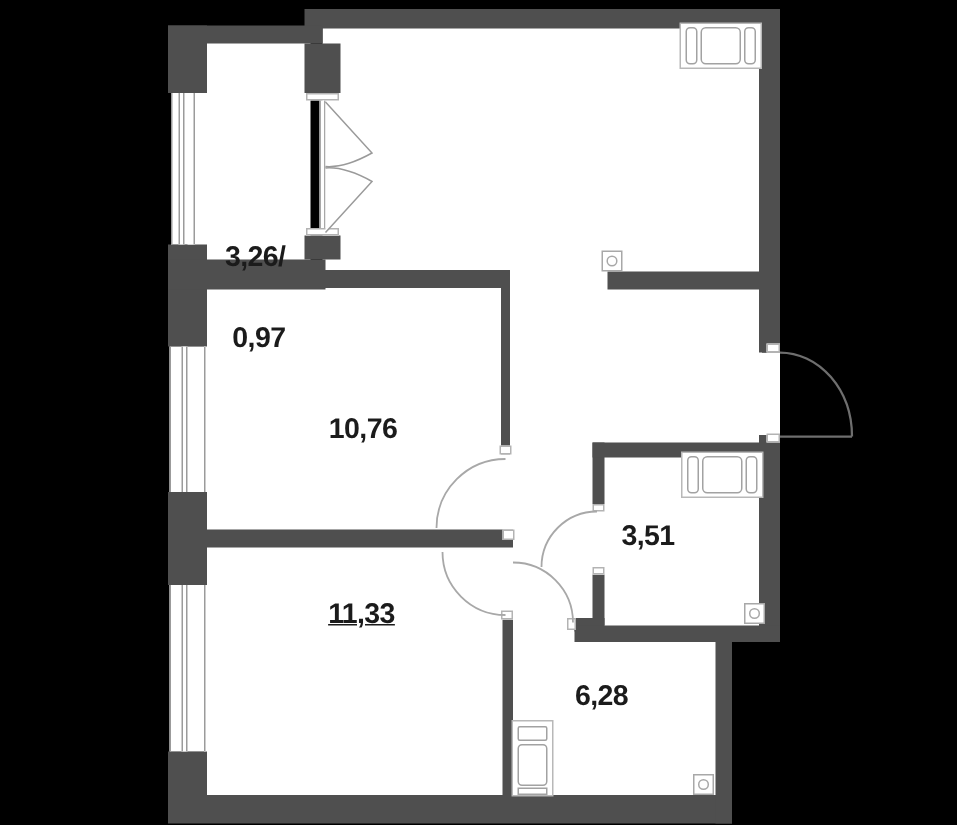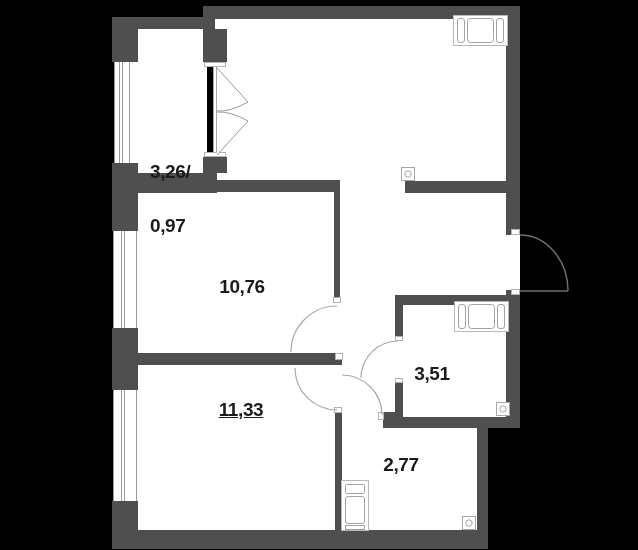--- a/index.html
+++ b/index.html
@@ -20,21 +20,21 @@
   .cap{position:absolute;background:#ffffff;border:1px solid #b3b3b3;box-sizing:border-box;}
   .window{position:absolute;background:#ffffff;border-left:1px solid #9b9b9b;border-right:1px solid #9b9b9b;box-sizing:border-box;}
   .window .glass{position:absolute;top:0;bottom:0;width:4px;border-left:1px solid #9b9b9b;border-right:1px solid #9b9b9b;box-sizing:border-box;background:#ffffff;}
   .doorline{position:absolute;background:#ffffff;border-left:1px solid #a8a8a8;border-right:1px solid #a8a8a8;box-sizing:border-box;}
   svg#overlay{position:absolute;left:0;top:0;pointer-events:none;}
   .label{
     position:absolute;width:96px;text-align:center;
     font-size:19px;font-weight:bold;letter-spacing:-0.4px;color:var(--text);
     white-space:pre;
   }
-  .label.two-line{width:auto;text-align:left;line-height:18px;}
+  .label.two-line{width:auto;text-align:right;line-height:18px;}
 </style>
 </head>
 <body>
 
 <div id="plan">
 
   <div class="floor" style="left:125px;top:27px;width:82px;height:148px;"></div>
   <div class="floor" style="left:215px;top:17px;width:293px;height:168px;"></div>
   <div class="floor" style="left:338px;top:180px;width:170px;height:240px;"></div>
   <div class="floor" style="left:506px;top:235px;width:14px;height:56px;"></div>
@@ -128,17 +128,17 @@
     <use href="#ventsym" x="401" y="167"></use>
     <use href="#ventsym" x="496" y="402"></use>
     <use href="#ventsym" x="462" y="516"></use>
   </svg>
 
   <div class="label two-line" style="left:150px;top:127px;">
     <div>3,26/</div>
     <div>0,97</div>
   </div>
   <div class="label" style="left:194px;top:276px;">10,76</div>
-  <div class="label" style="left:384px;top:347px;margin-top:16px;">3,51</div>
+  <div class="label" style="left:384px;top:347px;">3,51</div>
   <div class="label" style="left:193px;top:399px;text-decoration:underline;">11,33</div>
-  <div class="label" style="left:353px;top:454px;">2,77</div>
+  <div class="label" style="left:353px;top:454px;">6,28</div>
 
 </div>
 
 </body></html>

